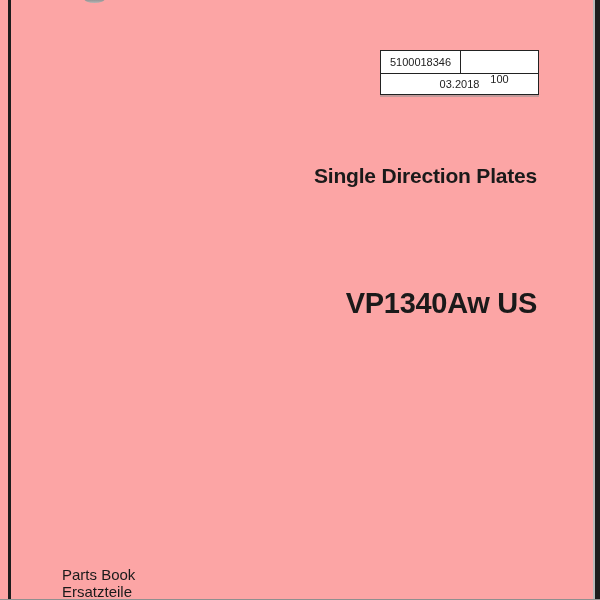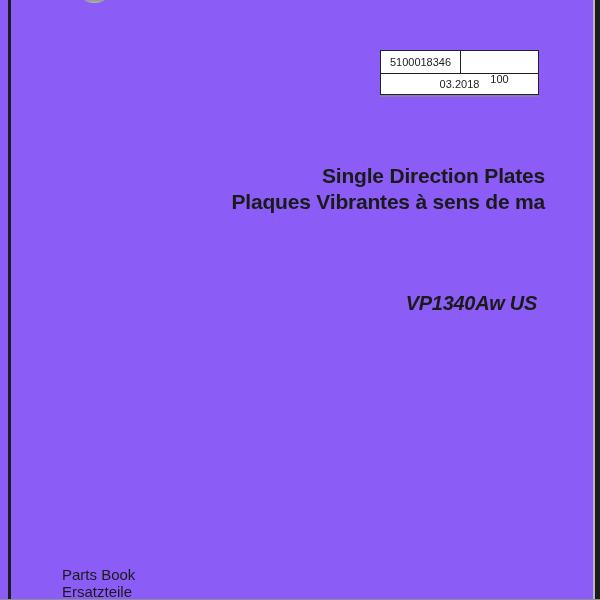--- a/index.html
+++ b/index.html
@@ -4,21 +4,21 @@
 <style>
   html, body {
     margin: 0;
     padding: 0;
     background: #ffffff;
   }
   #page {
     position: relative;
     width: 600px;
     height: 600px;
-    background: #8b5cf6;
+    background: #fca5a5;
     overflow: hidden;
     font-family: "Liberation Sans", "DejaVu Sans", sans-serif;
     color: var(--text-color, #1a1a1a);
   }
 
   
   .edge-left {
     position: absolute;
     left: 8px; top: 0;
     width: 3px; height: 600px;
@@ -81,40 +81,39 @@
   .doc-table .row-2 {
     height: 20px;
     display: flex;
     align-items: center;
     justify-content: center;
   }
 
   
   .title-block {
     position: absolute;
-    right: 55px; top: 163px;
+    right: 63px; top: 163px;
     text-align: right;
     font-weight: bold;
     font-size: 21px;
     line-height: 26px;
     letter-spacing: -0.2px;
     white-space: nowrap;
   }
 
   
   .model-name {
     position: absolute;
     right: 63px; top: 286px;
     text-align: right;
     font-weight: bold;
-    font-size: 20px;
+    font-size: 29px;
     line-height: 34px;
     letter-spacing: -0.3px;
     white-space: nowrap;
-    font-style: italic;
   }
 
   
   .footer-block {
     position: absolute;
     left: 62px; top: 567px;
     font-weight: normal;
     font-size: 15px;
     line-height: 16.5px;
     white-space: nowrap;
@@ -130,21 +129,20 @@
   <div class="doc-table">
     <div class="row-1">
       <div class="cell cell-number">5100018346</div>
       <div class="cell cell-version">100</div>
     </div>
     <div class="row-2">03.2018</div>
   </div>
 
   <div class="title-block">
     <div>Single Direction Plates</div>
-    <div>Plaques Vibrantes à sens de ma</div>
   </div>
 
   <div class="model-name">VP1340Aw US</div>
 
   <div class="footer-block">
     <div>Parts Book</div>
     <div>Ersatzteile</div>
   </div>
 
   <div class="edge-left"></div>

